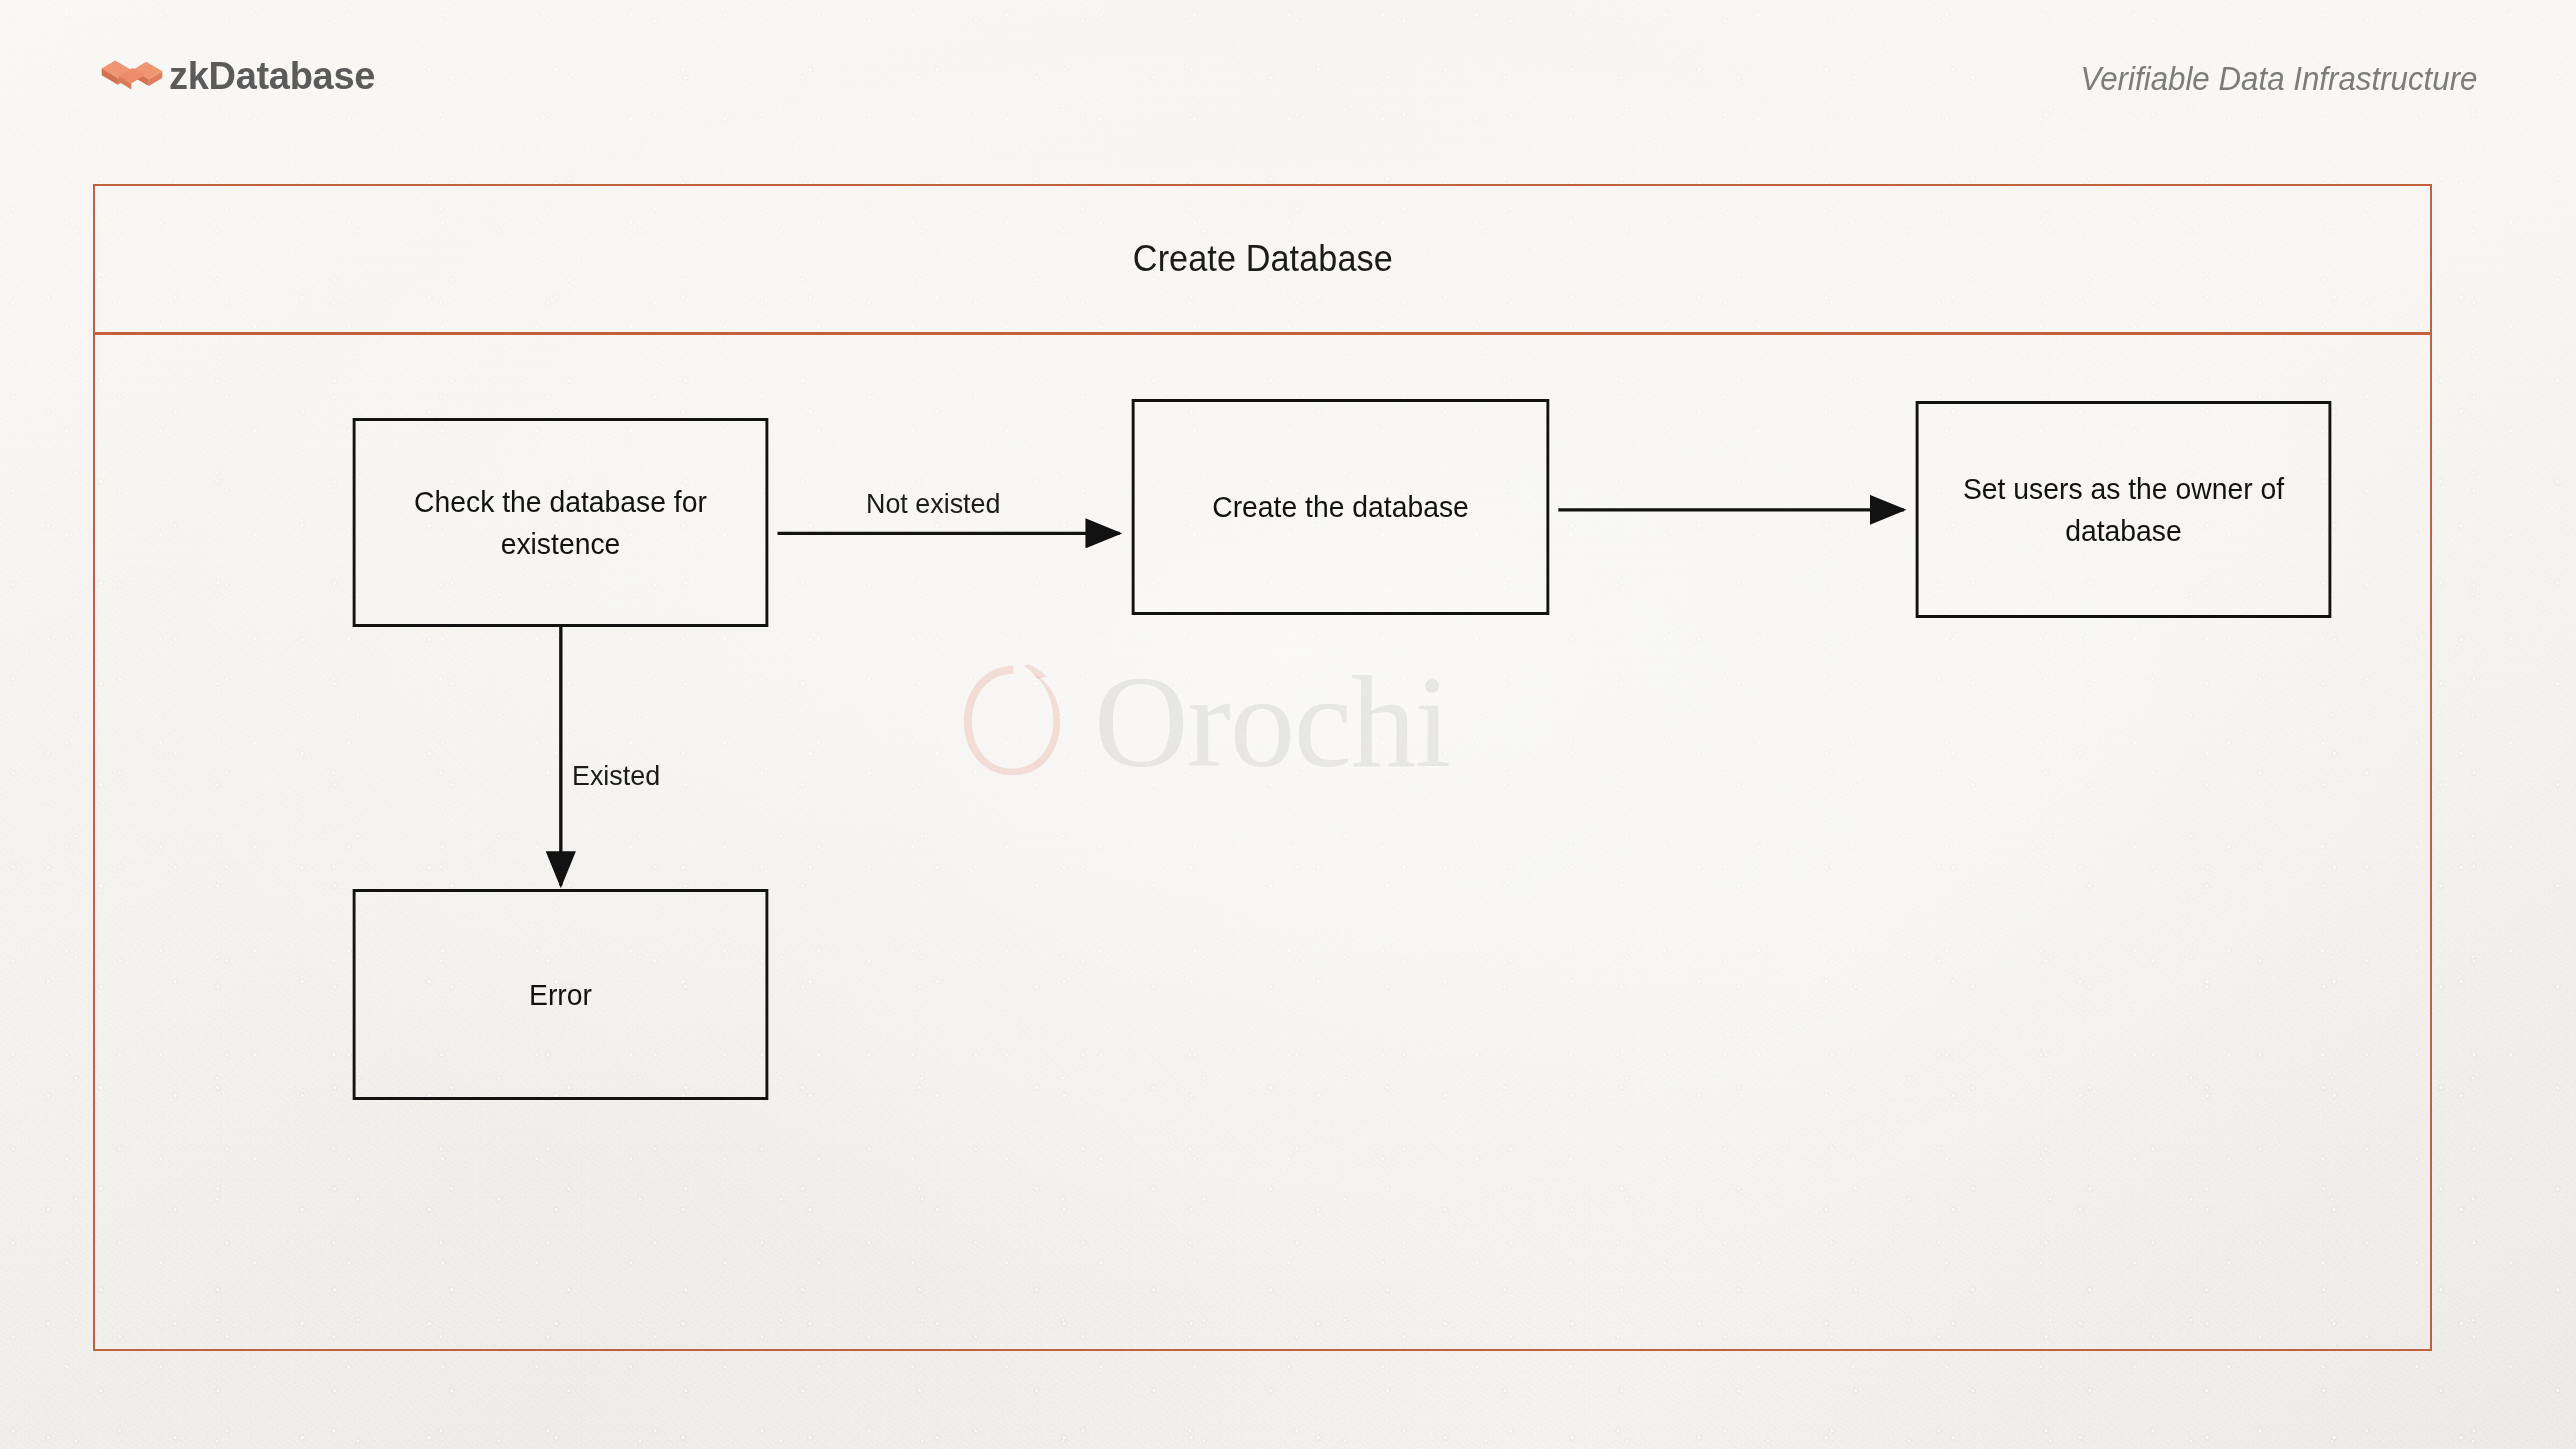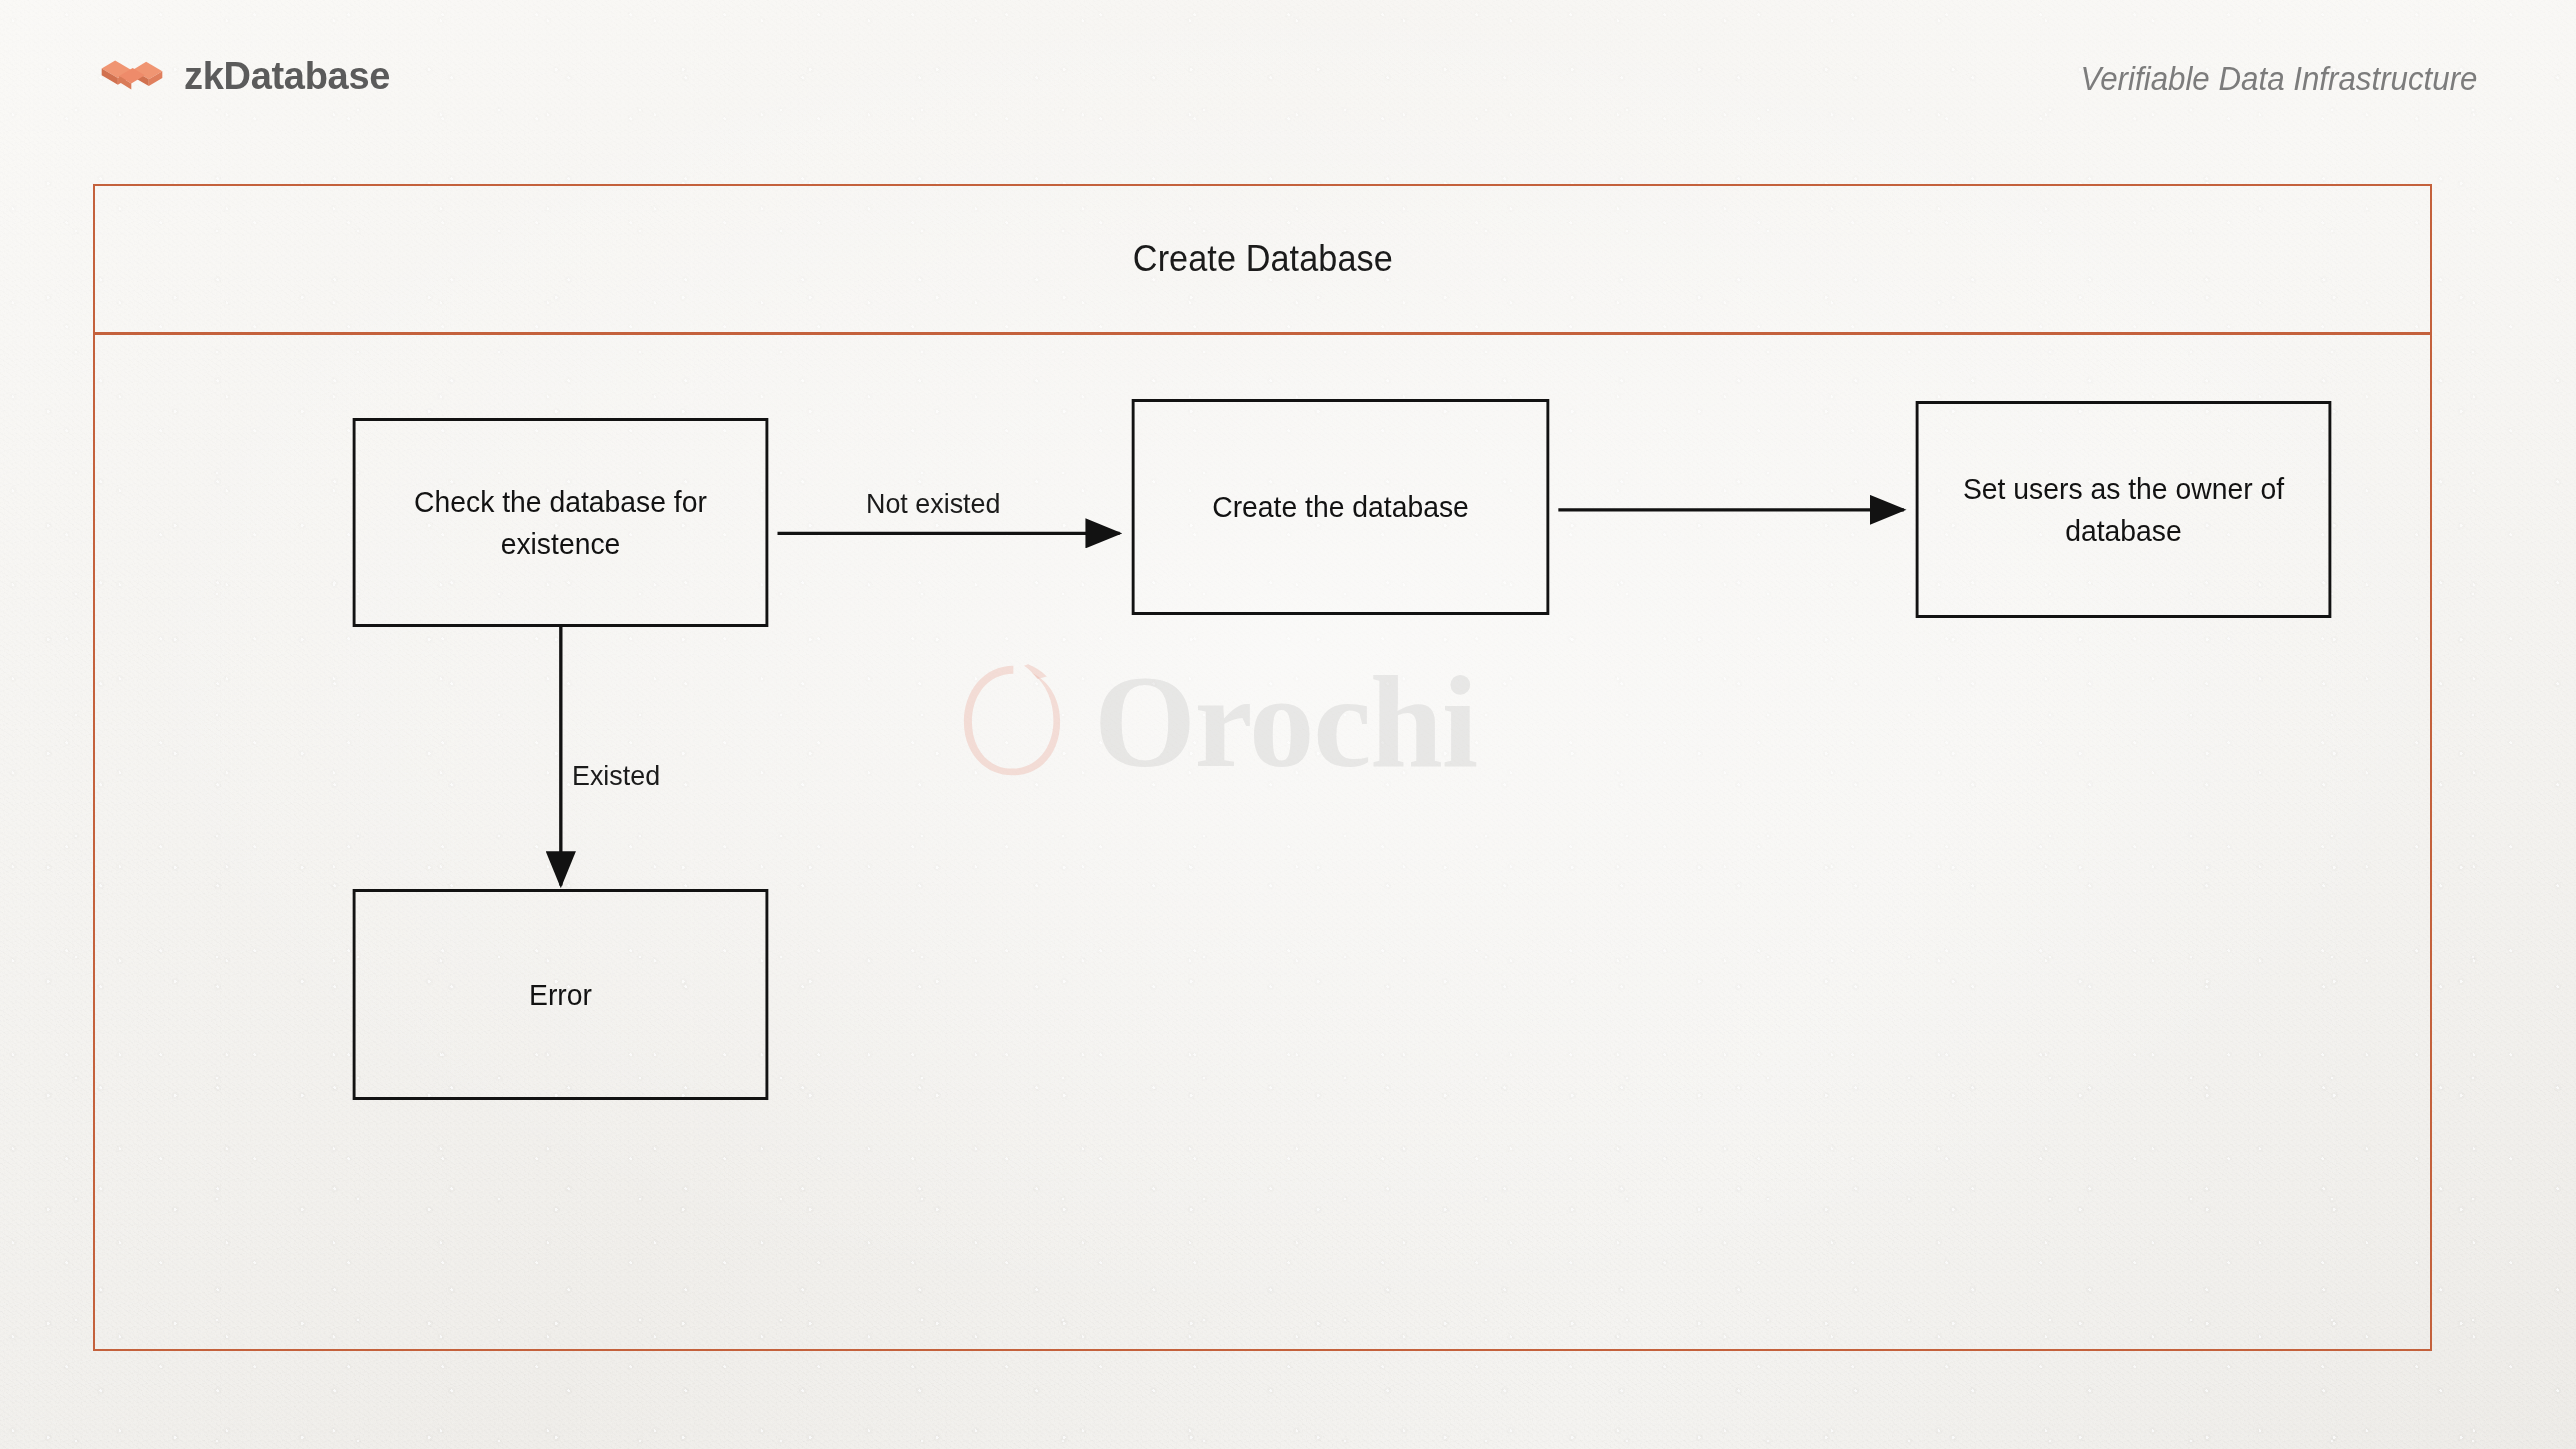--- a/index.html
+++ b/index.html
@@ -46,21 +46,21 @@
   #header {
     position: absolute;
     left: 0; top: 0;
     width: 2576px; height: 141px;
   }
   #brand {
     position: absolute;
     left: 99px; top: 55px;
     display: flex;
     align-items: center;
-    gap: 19px;
+    gap: 4px;
     text-align: right;
   }
   #brand-logo { width: 66px; height: 42px; display:block; }
   #brand-name {
     font-size: 38px;
     font-weight: 700;
     color: #5b5b5b;
     letter-spacing: -0.3px;
     line-height: 1;
     white-space: nowrap;
@@ -113,21 +113,21 @@
     pointer-events: none;
     user-select: none;
   }
   #watermark-mark {
     width: 122px; height: 131px;
     flex: 0 0 auto;
   }
   #watermark-text {
     font-family: "Liberation Serif", serif;
     font-size: 131px;
-    font-weight: 700;
+    font-weight: 400;
     color: rgba(120,120,120,0.135);
     line-height: 1;
     letter-spacing: -1.3px;
     text-align: center;
   }
 
   
   #flow-canvas {
     position: absolute;
     left: 0; top: 0;

